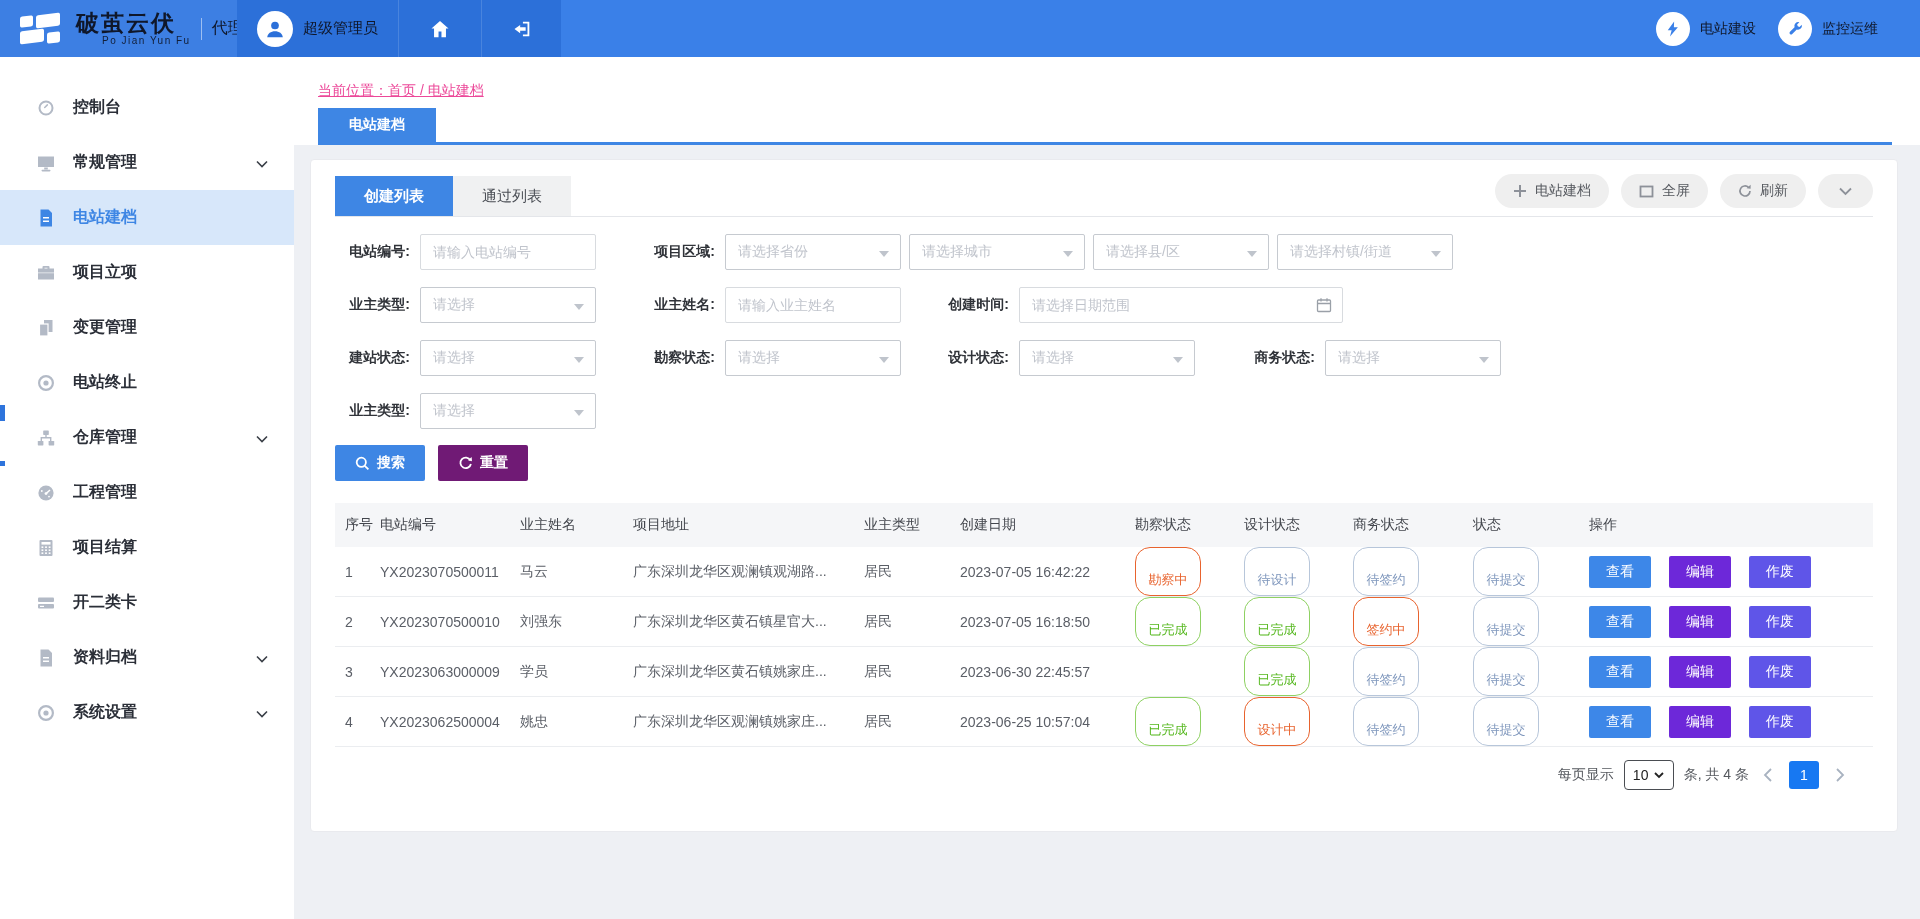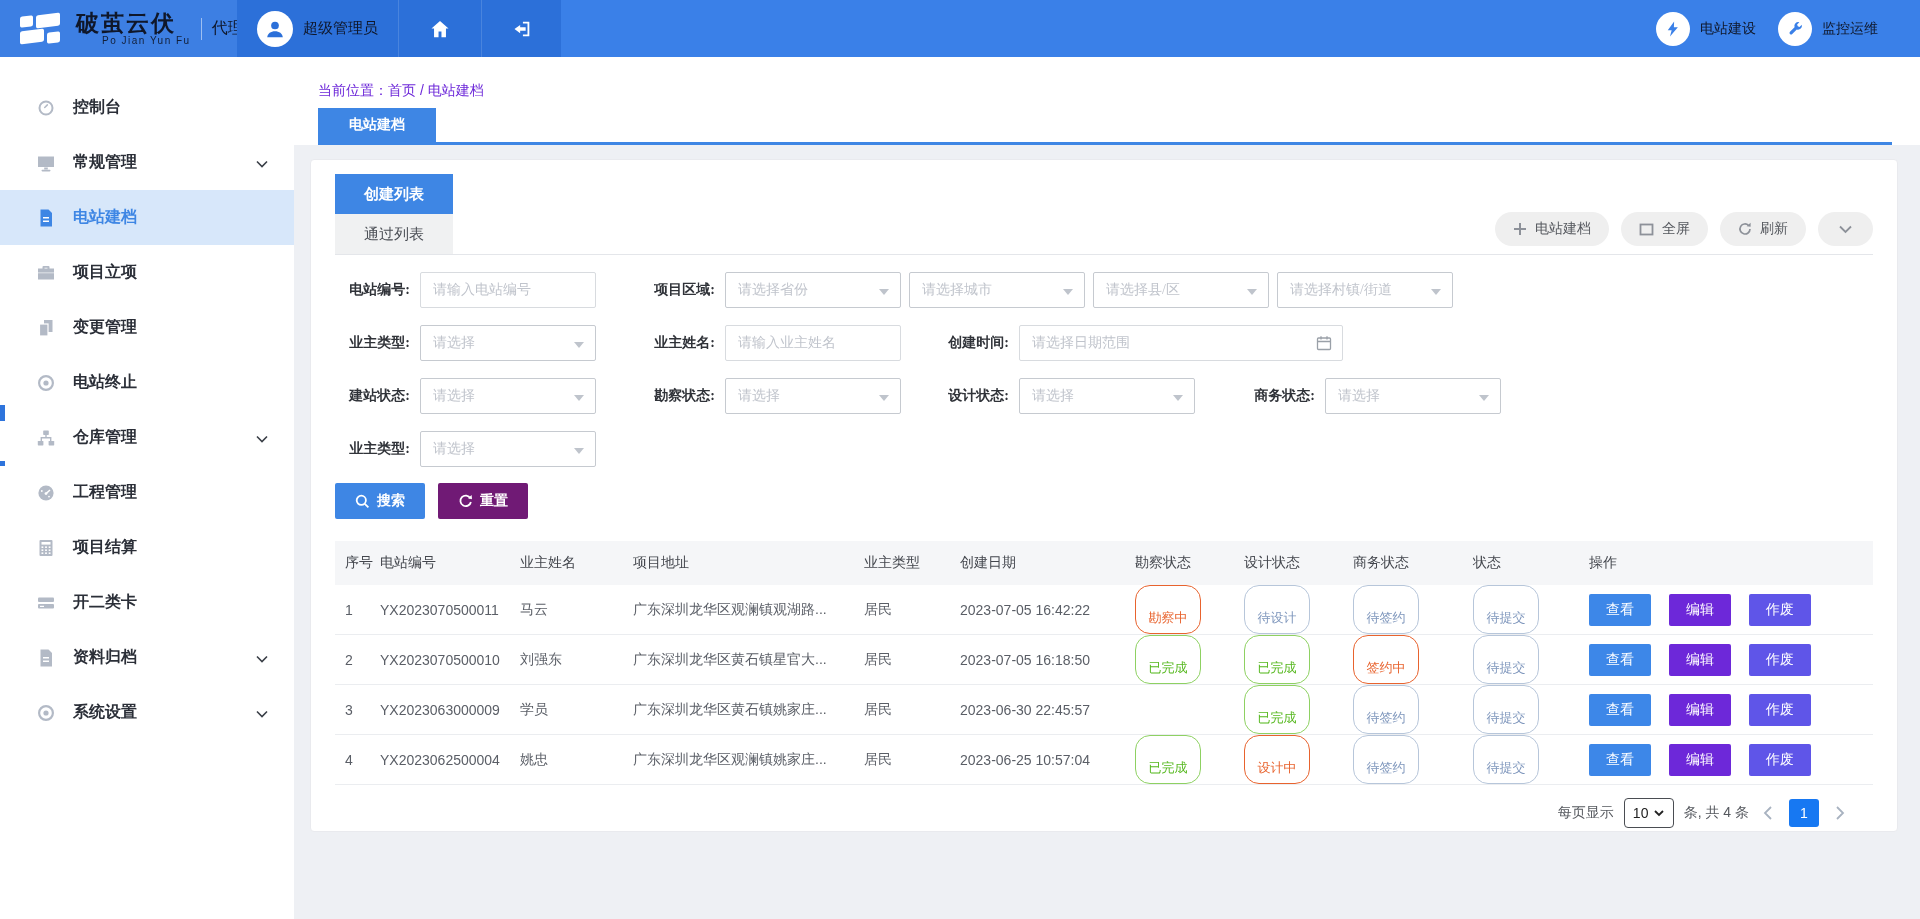--- a/index.html
+++ b/index.html
@@ -41,41 +41,41 @@
     font-size:16px; font-weight:700; color:#2b2f38; cursor:pointer; position:relative; }
   .side-item .sic { width:20px; height:20px; color:#b3bac6; flex:none; }
   .side-item.active { background:#d7e7fa; color:#3e86e4; }
   .side-item.active .sic { color:#3e86e4; }
   .side-item .chev { position:absolute; right:26px; color:#3a3f47; }
   .scroll-tick { position:absolute; left:0; width:5px; background:#2e74dc; }
 
   
   .band { background:#fff; padding:0 30px 0 24px; }
   .band-inner { height:88px; border-bottom:3px solid #3e86e4; position:relative; padding-top:25px; }
-  .crumb { font-size:14px; color:#6d28d9; }
+  .crumb { font-size:14px; color:#ec4899;text-decoration:underline; }
   .page-tab { position:absolute; left:0; bottom:0; width:118px; height:34px; background:#3e86e4;
     color:#fff; font-size:14px; font-weight:700; display:flex; align-items:center; justify-content:center; cursor:pointer; }
 
   
   .card { margin:14px 24px 0 16px; height:673px; background:#fff; border:1px solid #e9eaee; border-radius:4px; }
   .tabs-row { display:flex; justify-content:space-between; align-items:flex-end; margin:14px 24px 0 24px;
     border-bottom:1px solid #e4e6ea; }
-  .tabs { display:flex;flex-direction:column; }
+  .tabs { display:flex; }
   .tab { width:118px; height:40px; line-height:40px; text-align:center; font-size:15px; cursor:pointer; }
   .tab.on { background:#3e86e4; color:#fff; font-weight:700; }
   .tab.off { background:#f0f1f2; color:#4a4e55; }
   .pills { display:flex; gap:12px; margin-bottom:8px; }
   .pill { height:34px; border-radius:17px; background:#efefef; display:flex; align-items:center; gap:8px;
     padding:0 18px; font-size:14px; color:#55585e; cursor:pointer; border:none; }
   .pill .pic { color:#8d9199; display:flex; }
   .pill.iconly { padding:0 21px; }
 
   
   .form-area { padding-top:19px; }
-  .f-row { display:flex; align-items:center; height:32px; margin-bottom:21px; padding-left:24px;font-family:Liberation Serif, serif; }
+  .f-row { display:flex; align-items:center; height:32px; margin-bottom:21px; padding-left:24px; }
   .fl { font-size:14px; font-weight:700; color:#303339; text-align:right; white-space:nowrap; padding-right:10px; }
   .w1 { width:85px; } .w2 { width:129px; } .w3 { width:118px; } .w4 { width:130px; }
   .ctl { height:36px; }
   .txt { width:176px; border:1px solid #d8dbdf; border-radius:2px; padding:0 12px; font-size:14px; color:#333;
     font-family:inherit; outline:none; }
   .txt::placeholder { color:#c0c4cc; }
   .sel { width:176px; border:1px solid #c6cad0; border-radius:2px; position:relative; display:flex;
     align-items:center; padding:0 28px 0 12px; font-size:14px; color:#c0c4cc; cursor:pointer; background:#fff; white-space:nowrap; overflow:hidden; }
   .sel::after { content:""; position:absolute; right:11px; top:16px; border:5px solid transparent; border-top:6px solid #bfc4cc; }
   .gap8 { margin-left:8px; }

